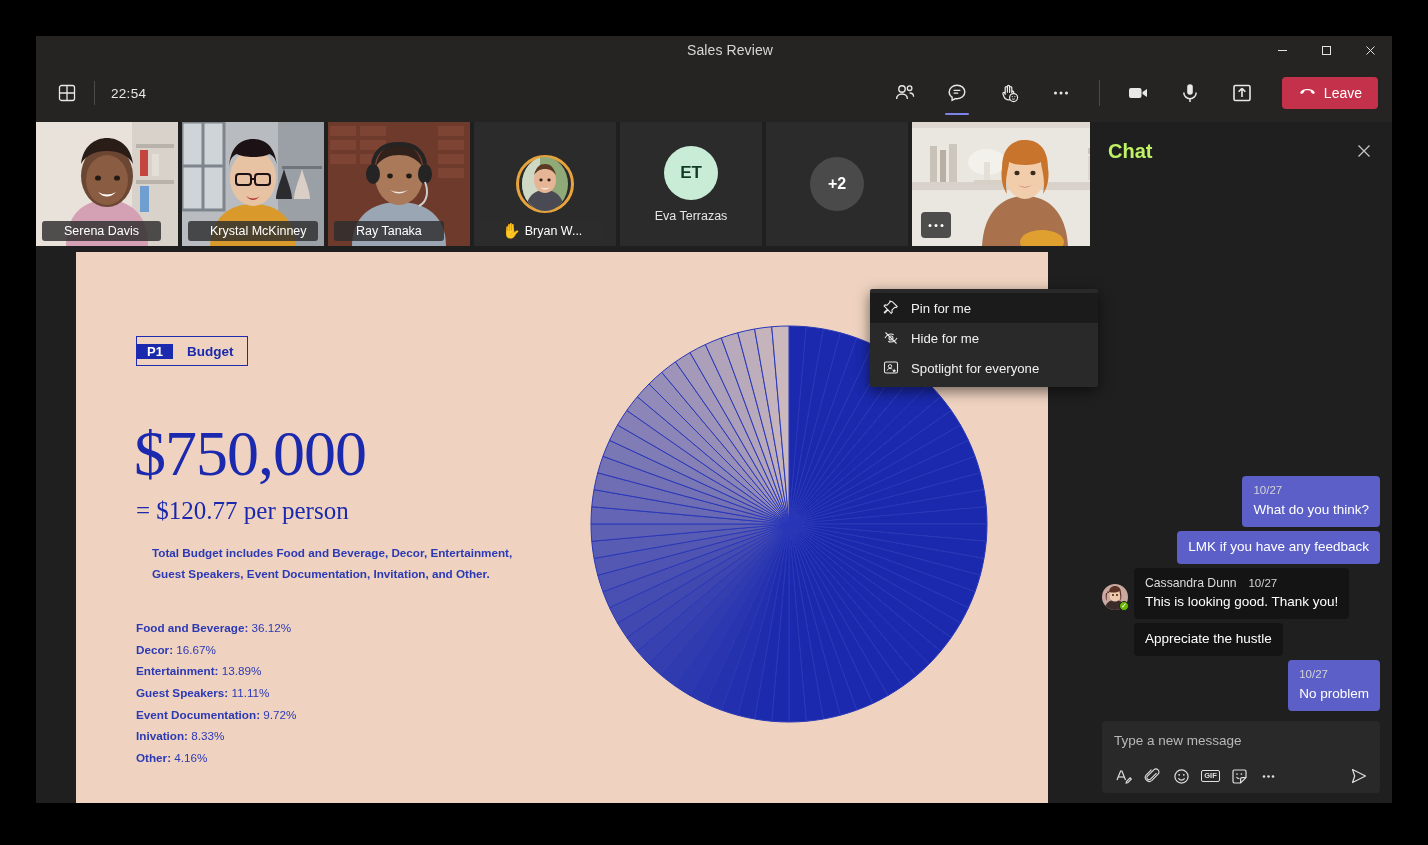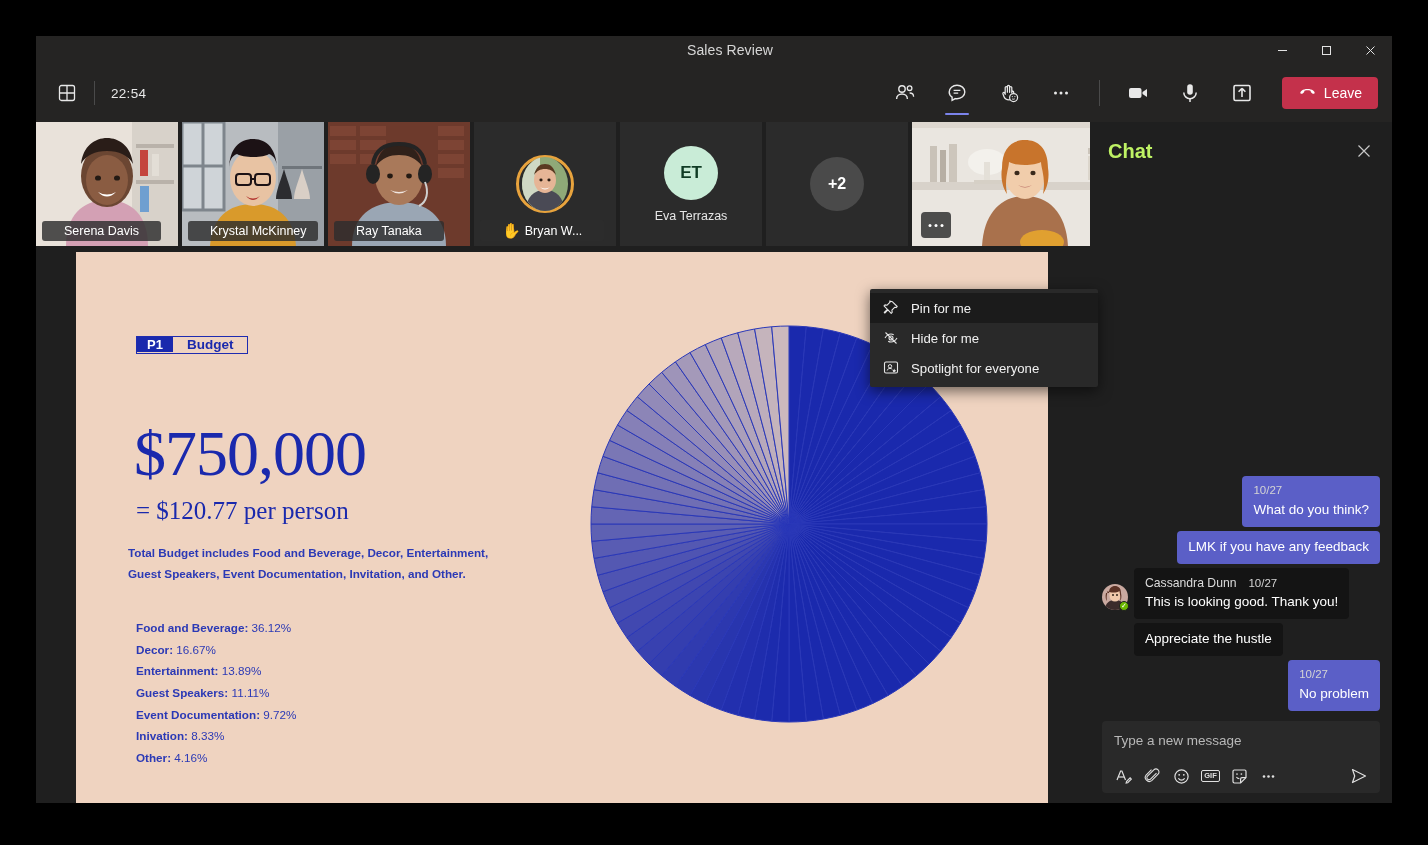--- a/index.html
+++ b/index.html
@@ -157,21 +157,21 @@
 
   
   #share-surface {
     position: absolute; left: 40px; top: 130px;
     width: 972px; height: 551px;
     background: #efd3c0;
     overflow: hidden;
   }
   #slide-tag {
     position: absolute; left: 60px; top: 84px;
-    display: flex; height: 18px; align-items: flex-start;
+    display: flex; height: 30px; align-items: center;
     border: 1.5px solid #1e2bb0;
   }
   #slide-tag .tag-num {
     background: #1a29ad; color: #fff;
     font-size: 13px; font-weight: bold;
     display: flex; align-items: center; padding: 0 10px;
   }
   #slide-tag .tag-label {
     color: #1a29ad; font-size: 13.5px; font-weight: bold;
     display: flex; align-items: center; padding: 0 14px;
@@ -181,21 +181,21 @@
     font-family: "Liberation Serif", serif;
     font-size: 64px; color: #1a29ad; line-height: 1;
     letter-spacing: -1px;
   }
   #slide-subnum {
     position: absolute; left: 60px; top: 245px;
     font-family: "Liberation Serif", serif;
     font-size: 25px; color: #1a29ad;
   }
   #slide-desc {
-    position: absolute; left: 52px; top: 290px;
+    position: absolute; left: 76px; top: 290px;
     width: 370px;
     font-size: 11.7px; color: #2b39b5; line-height: 1.8; font-weight: 600;
   }
   #slide-breakdown {
     position: absolute; left: 60px; top: 365px;
     font-size: 11.7px; color: #2b39b5; line-height: 1.85;
   }
   #slide-breakdown .row { white-space: nowrap; }
   #slide-breakdown .k { font-weight: bold; }
   #slide-breakdown .v { font-weight: normal; }

